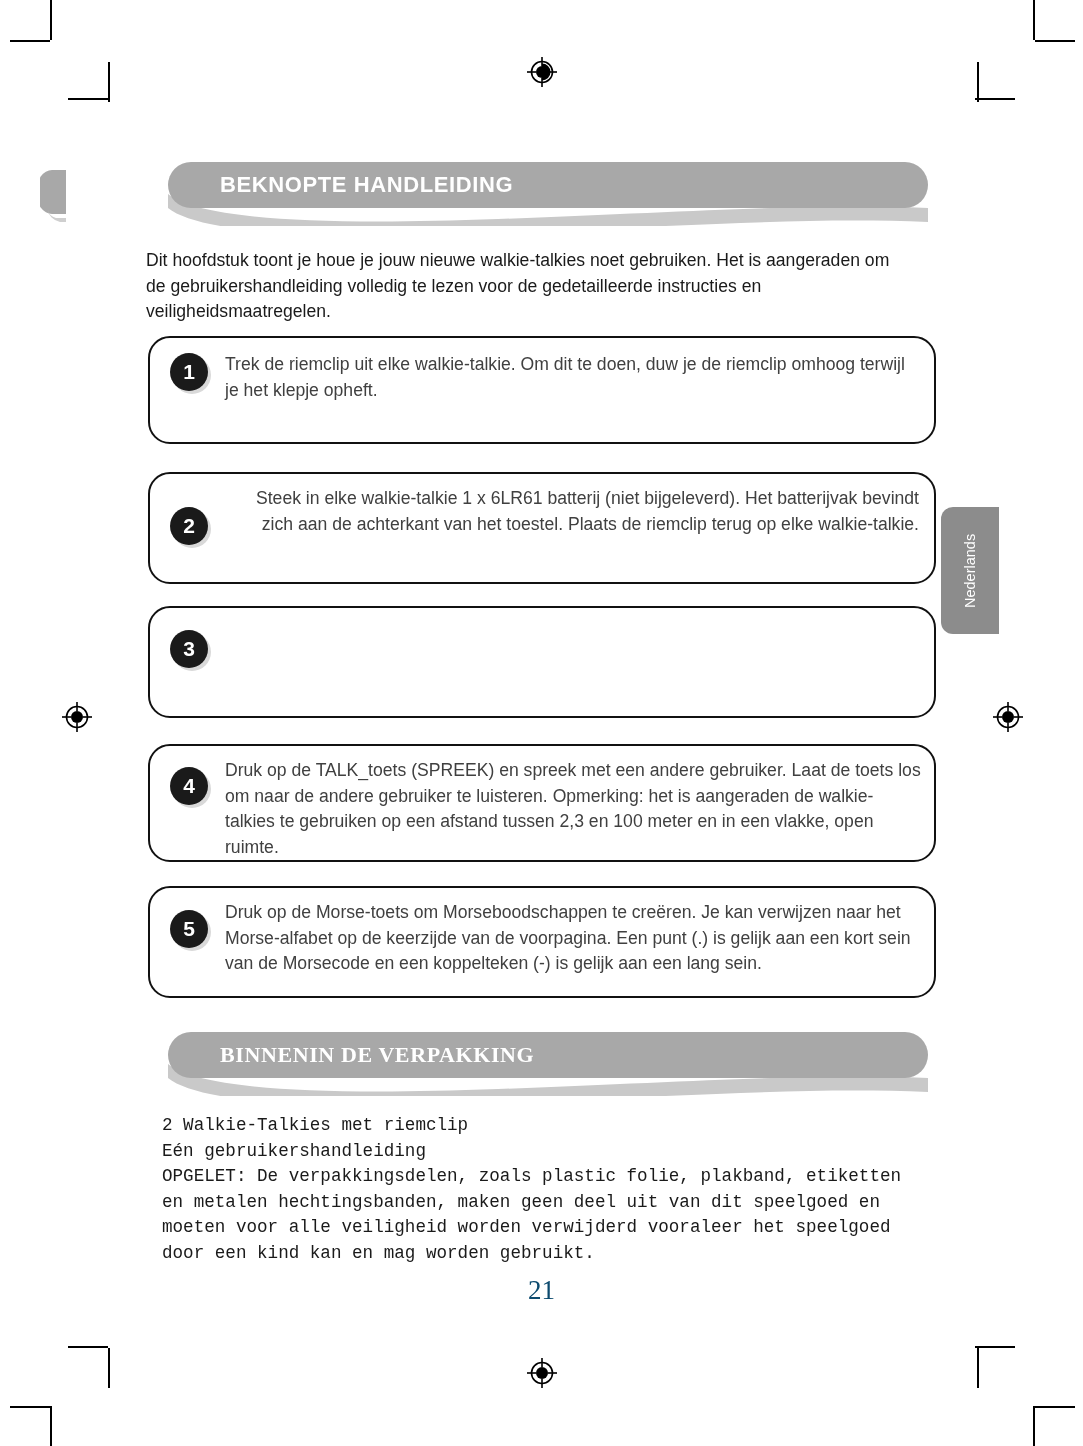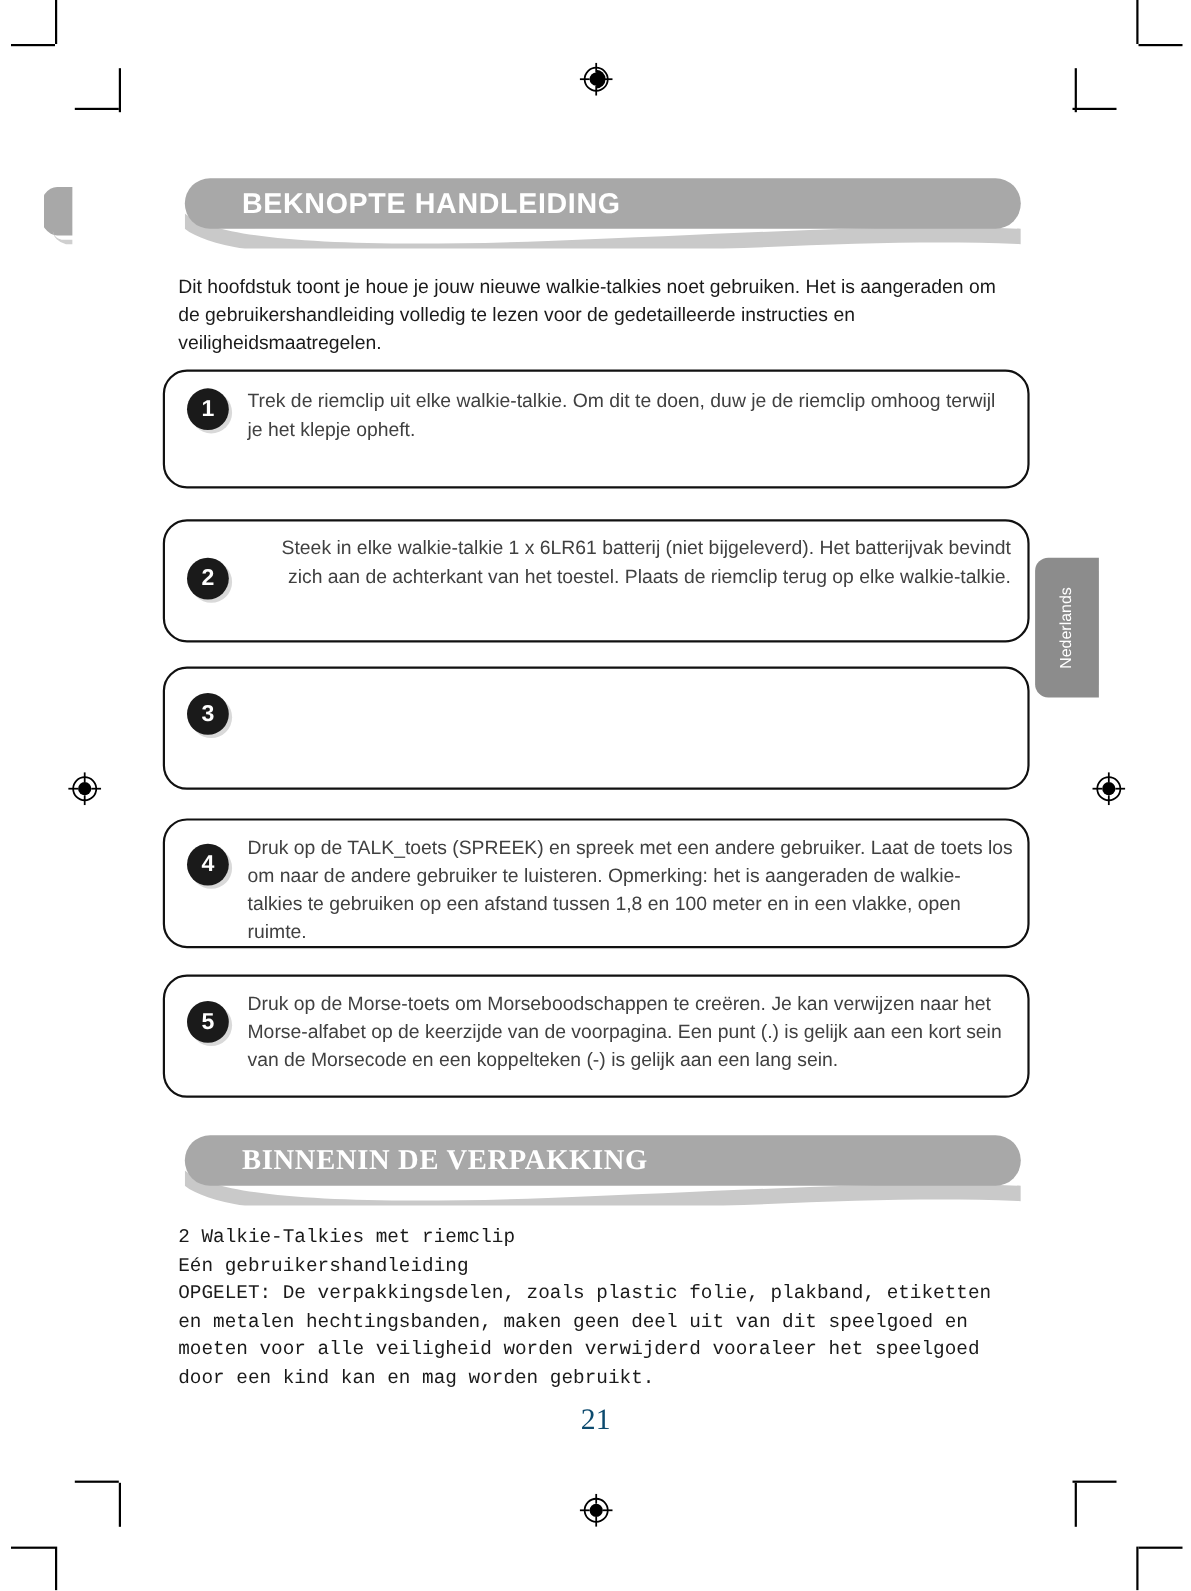--- a/index.html
+++ b/index.html
@@ -49,21 +49,21 @@
     background: #a8a8a8;
     border-radius: 23px;
   }
   .banner .bar-text {
     position: absolute;
     left: 52px;
     top: 0;
     height: 46px;
     line-height: 46px;
     color: #ffffff;
-    font-size: 26px;
+    font-size: 22px;
     font-weight: bold;
     letter-spacing: 0.6px;
     white-space: nowrap;
     text-align: center;
   }
   .banner .swoosh {
     position: absolute;
     left: 0;
     top: 30px;
     width: 760px;
@@ -249,21 +249,21 @@
   <div class="banner" style="left:168px; top:162px;">
     <div class="swoosh">
       <svg viewBox="0 0 760 34" width="760" height="34" preserveAspectRatio="none" aria-hidden="true">
         <path d="M0 2 C 30 26, 140 34, 330 27 C 520 20, 640 11, 760 16 L760 30 C 640 25, 520 34, 330 41 C 140 48, 30 40, 0 16 Z" fill="#c9c9c9"></path>
       </svg>
     </div>
     <div class="bar"></div>
     <div class="bar-text">BEKNOPTE HANDLEIDING</div>
   </div>
 
-  <div class="body-text" style="left:162px; top:248px; width:745px;">Dit hoofdstuk toont je houe je jouw nieuwe walkie-talkies noet gebruiken. Het is aangeraden om de gebruikershandleiding volledig te lezen voor de gedetailleerde instructies en veiligheidsmaatregelen.</div>
+  <div class="body-text" style="left:146px; top:248px; width:745px;">Dit hoofdstuk toont je houe je jouw nieuwe walkie-talkies noet gebruiken. Het is aangeraden om de gebruikershandleiding volledig te lezen voor de gedetailleerde instructies en veiligheidsmaatregelen.</div>
 
   <div class="step-box" style="top:336px; width:788px; height:108px;">
     <div class="badge" style="top:15px;">
       <div class="shadow"></div>
       <div class="disc"></div>
       <div class="num">1</div>
     </div>
     <div class="step-text" style="top:14px; width:688px;">Trek de riemclip uit elke walkie-talkie. Om dit te doen, duw je de riemclip omhoog terwijl je het klepje opheft.</div>
   </div>
 
@@ -283,21 +283,21 @@
       <div class="num">3</div>
     </div>
   </div>
 
   <div class="step-box" style="top:744px; width:788px; height:118px;">
     <div class="badge" style="top:21px;">
       <div class="shadow"></div>
       <div class="disc"></div>
       <div class="num">4</div>
     </div>
-    <div class="step-text" style="top:12px; width:697px;">Druk op de TALK_toets (SPREEK) en spreek met een andere gebruiker. Laat de toets los om naar de andere gebruiker te luisteren. Opmerking: het is aangeraden de walkie-talkies te gebruiken op een afstand tussen 1,8 en 100 meter en in een vlakke, open ruimte.</div>
+    <div class="step-text" style="top:12px; width:697px;">Druk op de TALK_toets (SPREEK) en spreek met een andere gebruiker. Laat de toets los om naar de andere gebruiker te luisteren. Opmerking: het is aangeraden de walkie-talkies te gebruiken op een afstand tussen 2,3 en 100 meter en in een vlakke, open ruimte.</div>
   </div>
 
   <div class="step-box" style="top:886px; width:788px; height:112px;">
     <div class="badge" style="top:22px;">
       <div class="shadow"></div>
       <div class="disc"></div>
       <div class="num">5</div>
     </div>
     <div class="step-text" style="top:12px; width:700px;">Druk op de Morse-toets om Morseboodschappen te creëren. Je kan verwijzen naar het Morse-alfabet op de keerzijde van de voorpagina. Een punt (.) is gelijk aan een kort sein van de Morsecode en een koppelteken (-) is gelijk aan een lang sein.</div>
   </div>

